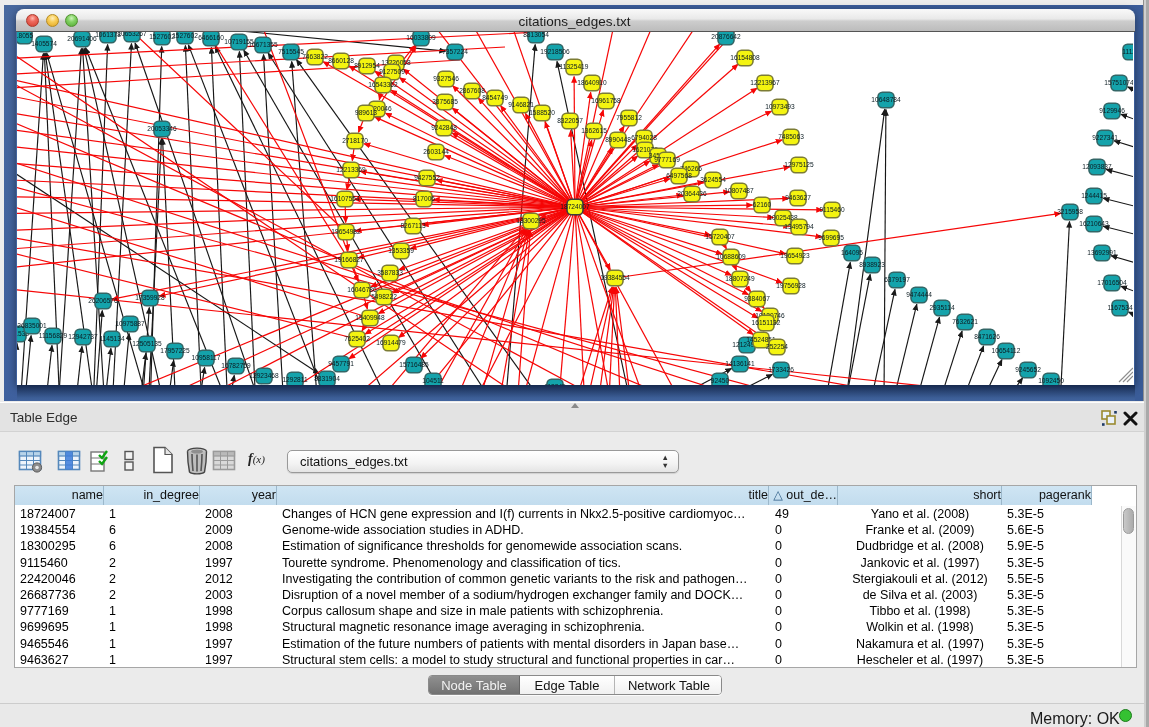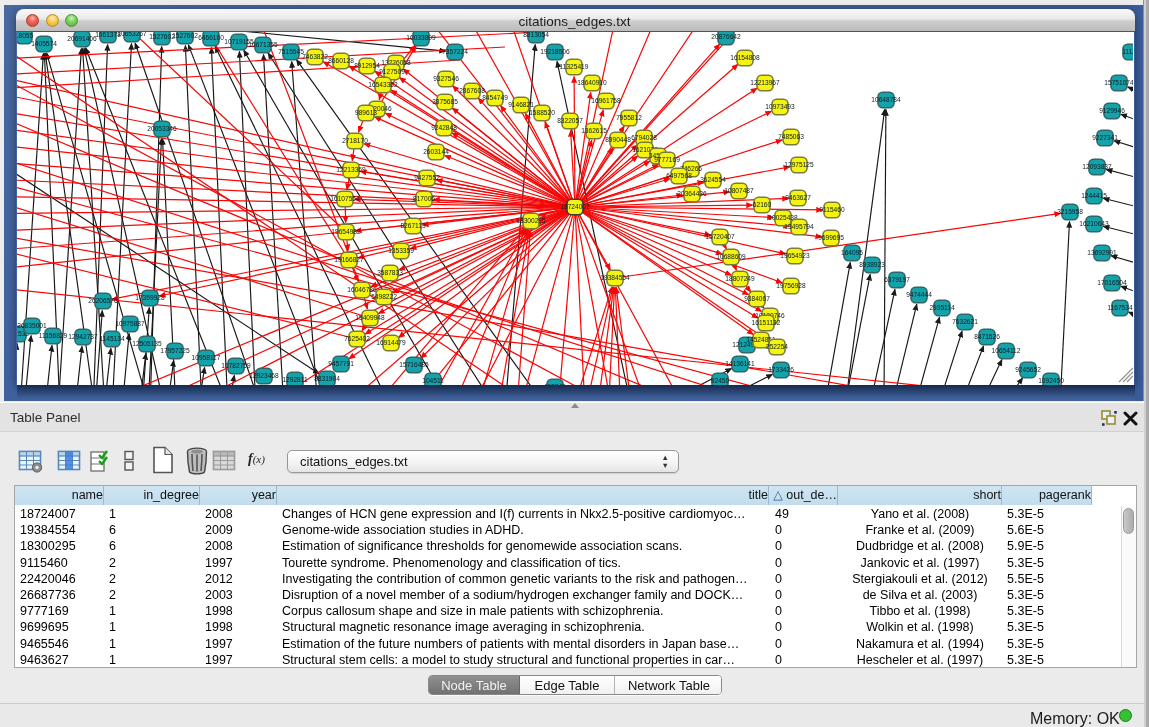--- a/index.html
+++ b/index.html
@@ -569,21 +569,21 @@
         <line x1="1102" y1="350" x2="1116" y2="336"></line>
         <line x1="1106" y1="350" x2="1116" y2="340"></line>
         <line x1="1110" y1="350" x2="1116" y2="344"></line>
       </g>
 </svg>
 </div>
 <div class="abs" id="deskshadow"></div>
 
 <div class="abs" id="panel"></div>
 <div class="abs" id="phead">
-    <span class="t">Table Panel</span>
+    <span class="t">Table Edge</span>
   </div>
 <div class="abs" id="caret"></div>
 
 <svg class="icon" style="left:1101px;top:410px;" width="17" height="17" viewBox="0 0 17 17">
 <rect x="1" y="1" width="8" height="8" fill="#eaf2fa" stroke="#9a8a30" stroke-width="1.6"></rect>
 <rect x="6" y="6" width="8" height="8" fill="#eaf2fa" stroke="#9a8a30" stroke-width="1.6"></rect>
 <rect x="13.2" y="1" width="2.6" height="2.6" fill="#1d3a66"></rect>
 <rect x="1" y="13.2" width="2.6" height="2.6" fill="#1d3a66"></rect>
 </svg>
 <svg class="icon" style="left:1123px;top:411px;" width="15" height="15" viewBox="0 0 15 15">
@@ -722,21 +722,21 @@
     <span class="c" style="left:775px;width:62px;">0</span>
     <span class="c" style="left:838px;width:164px;text-align:center;">Wolkin et al. (1998)</span>
     <span class="c" style="left:1007px;width:85px;">5.3E-5</span>
   </div>
 <div class="row" style="left:0;top:635.6000000000004px;width:1149px;">
     <span class="c" style="left:20px;width:85px;">9465546</span>
     <span class="c" style="left:109px;width:85px;">1</span>
     <span class="c" style="left:205px;width:70px;">1997</span>
     <span class="c" style="left:282px;width:486px;">Estimation of the future numbers of patients with mental disorders in Japan base…</span>
     <span class="c" style="left:775px;width:62px;">0</span>
-    <span class="c" style="left:838px;width:164px;text-align:center;">Nakamura et al. (1994)</span>
+    <span class="c" style="left:838px;width:164px;text-align:center;">Nakamura et al. (1997)</span>
     <span class="c" style="left:1007px;width:85px;">5.3E-5</span>
   </div>
 <div class="row" style="left:0;top:651.8000000000004px;width:1149px;">
     <span class="c" style="left:20px;width:85px;">9463627</span>
     <span class="c" style="left:109px;width:85px;">1</span>
     <span class="c" style="left:205px;width:70px;">1997</span>
     <span class="c" style="left:282px;width:486px;">Structural stem cells: a model to study structural and functional properties in car…</span>
     <span class="c" style="left:775px;width:62px;">0</span>
     <span class="c" style="left:838px;width:164px;text-align:center;">Hescheler et al. (1997)</span>
     <span class="c" style="left:1007px;width:85px;">5.3E-5</span>

